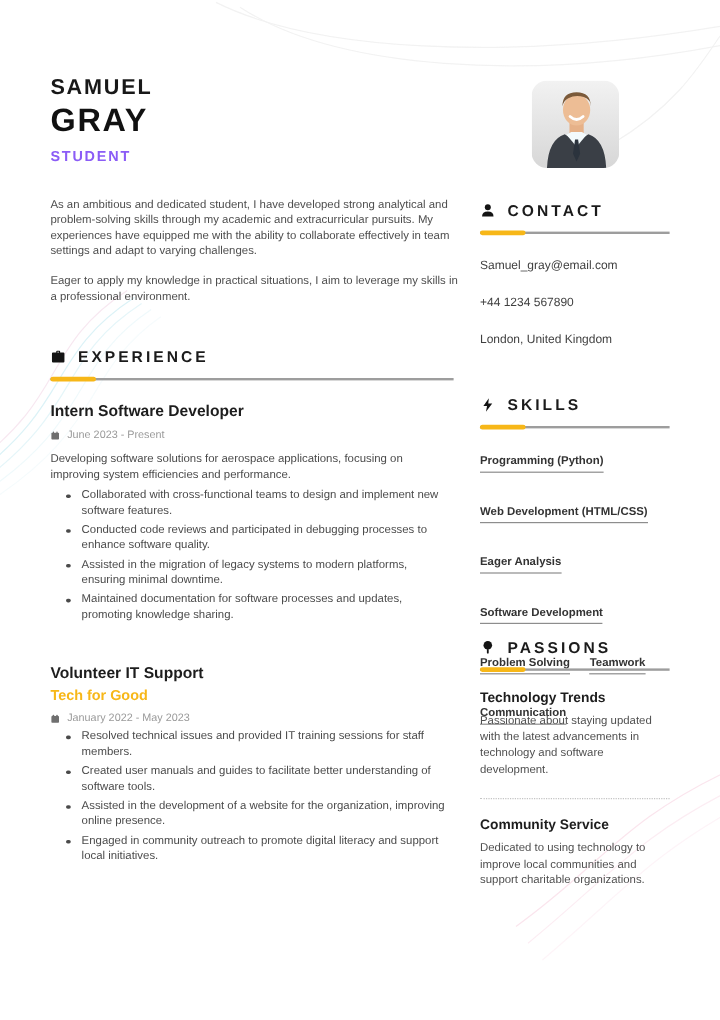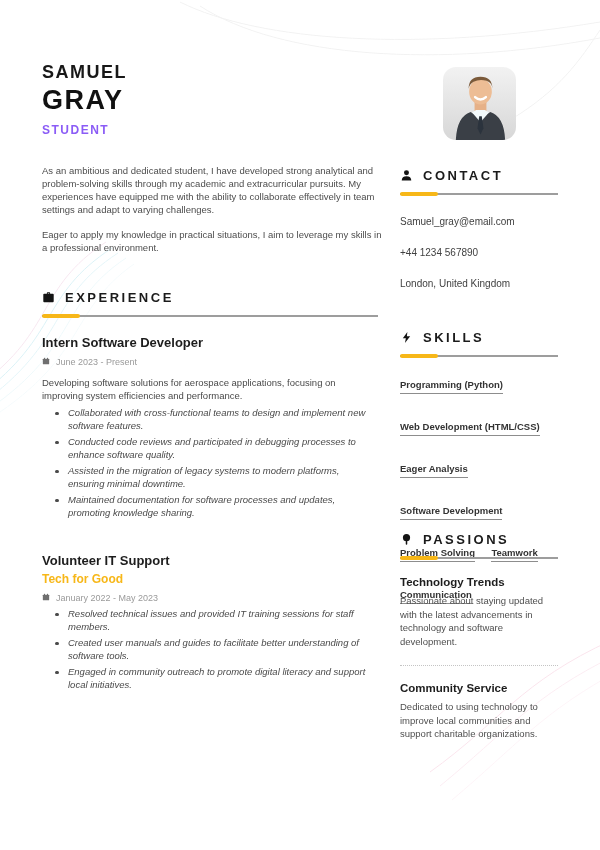--- a/index.html
+++ b/index.html
@@ -34,25 +34,25 @@
   
   .summary { position:absolute; left:42px; top:164px; width:342px; }
   .summary p { font-size:9.5px; line-height:13px; color:#4d4d4d; margin-bottom:12px; }
 
   
   .experience { position:absolute; left:42px; top:290px; width:336px; }
   .xp { margin-top:17px; }
   .xp + .xp { margin-top:34px; }
   .xp h3 { font-size:13px; font-weight:700; color:#1d1d1d; }
   .company { font-size:12px; font-weight:700; margin-top:4px; }
-  .daterow { display:flex; align-items:flex-start; gap:6px; margin-top:7px; font-size:9px; color:#9a9a9a; }
+  .daterow { display:flex; align-items:flex-end; gap:6px; margin-top:7px; font-size:9px; color:#9a9a9a; }
   .daterow .cal svg { width:8px; height:8px; display:block; }
   .desc { font-size:9.5px; line-height:13px; color:#4a4a4a; margin-top:9px; }
   .bullets { list-style:none; margin-top:5px; }
-  .bullets li { position:relative; padding-left:26px; font-size:9.5px; line-height:12.5px; color:#4a4a4a; margin-top:4px;font-style:italic; }
+  .bullets li { position:relative; padding-left:26px; font-size:9.5px; line-height:12.5px; color:#4a4a4a; margin-top:4px; }
   .bullets li::before { content:""; position:absolute; left:13px; top:4.5px; width:3.5px; height:3.5px; border-radius:50%; background:#4a4a4a; }
 
   
   .contact  { position:absolute; left:400px; top:168px; width:158px; }
   .contact-line { font-size:10px; color:#3f3f3f; margin-top:20px; }
   .skills   { position:absolute; left:400px; top:330px; width:158px; }
   .skill-list { margin-top:16px; }
   .skill { display:inline-block; font-size:9.5px; font-weight:600; color:#333;
            border-bottom:1.5px solid #8d8d8d; padding-bottom:3px; margin:0 12px 22px 0; }
   .passions { position:absolute; left:400px; top:532px; width:158px; }
@@ -160,20 +160,21 @@
               <rect x="2.5" y="5" width="19" height="17" rx="2"></rect>
               <rect x="6" y="2" width="3" height="5" rx="1"></rect>
               <rect x="15" y="2" width="3" height="5" rx="1"></rect>
             </svg>
         </span>
         <span>January 2022 - May 2023</span>
       </div>
       <ul class="bullets">
         <li>Resolved technical issues and provided IT training sessions for staff members.</li>
         <li>Created user manuals and guides to facilitate better understanding of software tools.</li>
+        <li>Assisted in the development of a website for the organization, improving online presence.</li>
         <li>Engaged in community outreach to promote digital literacy and support local initiatives.</li>
       </ul>
     </article>
   </section>
 
   <aside class="contact">
     <div class="sec-head">
       <span class="icon">
         <svg viewBox="0 0 24 24" fill="#141414">
             <circle cx="12" cy="6.8" r="4.6"></circle>

